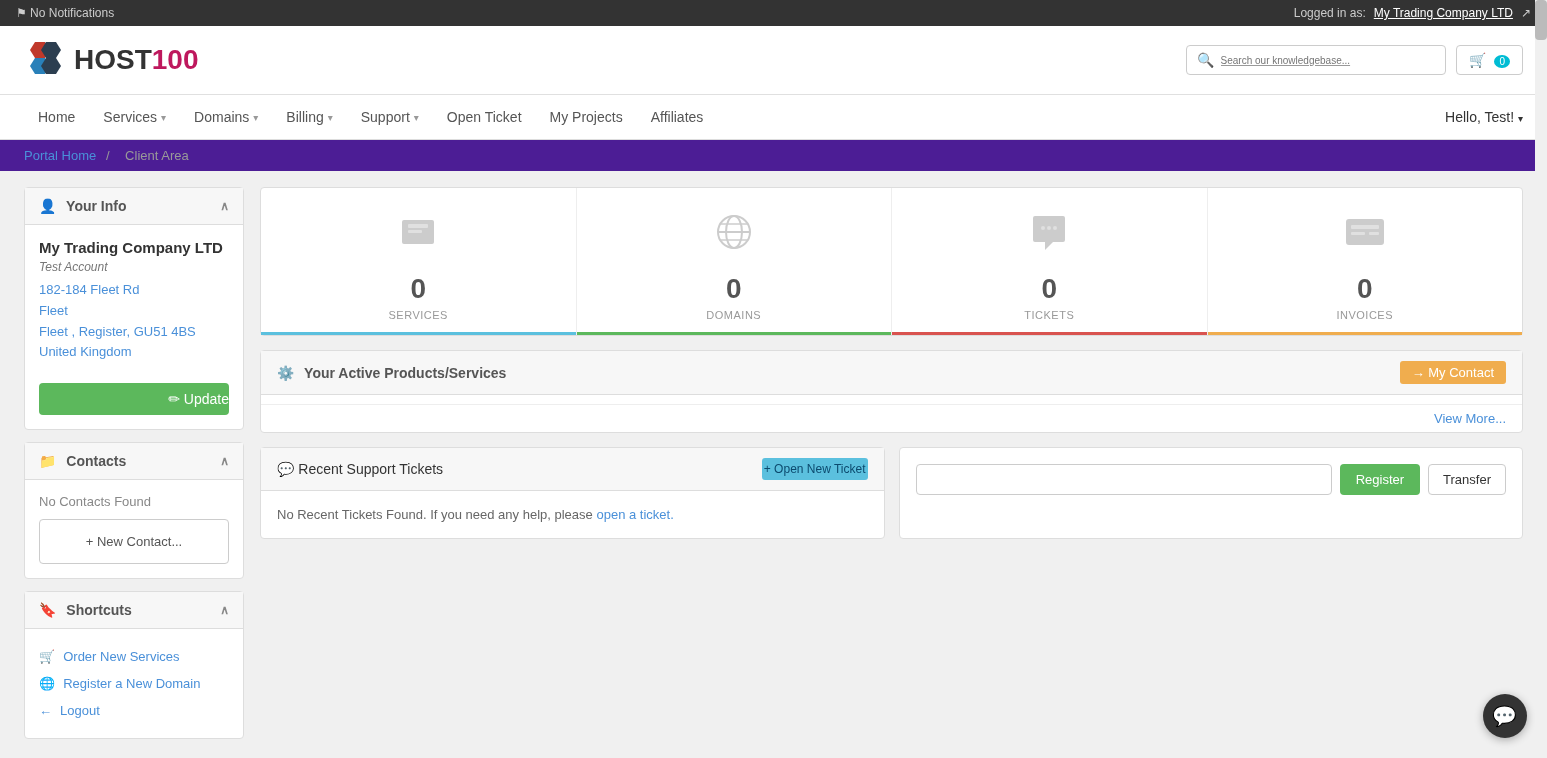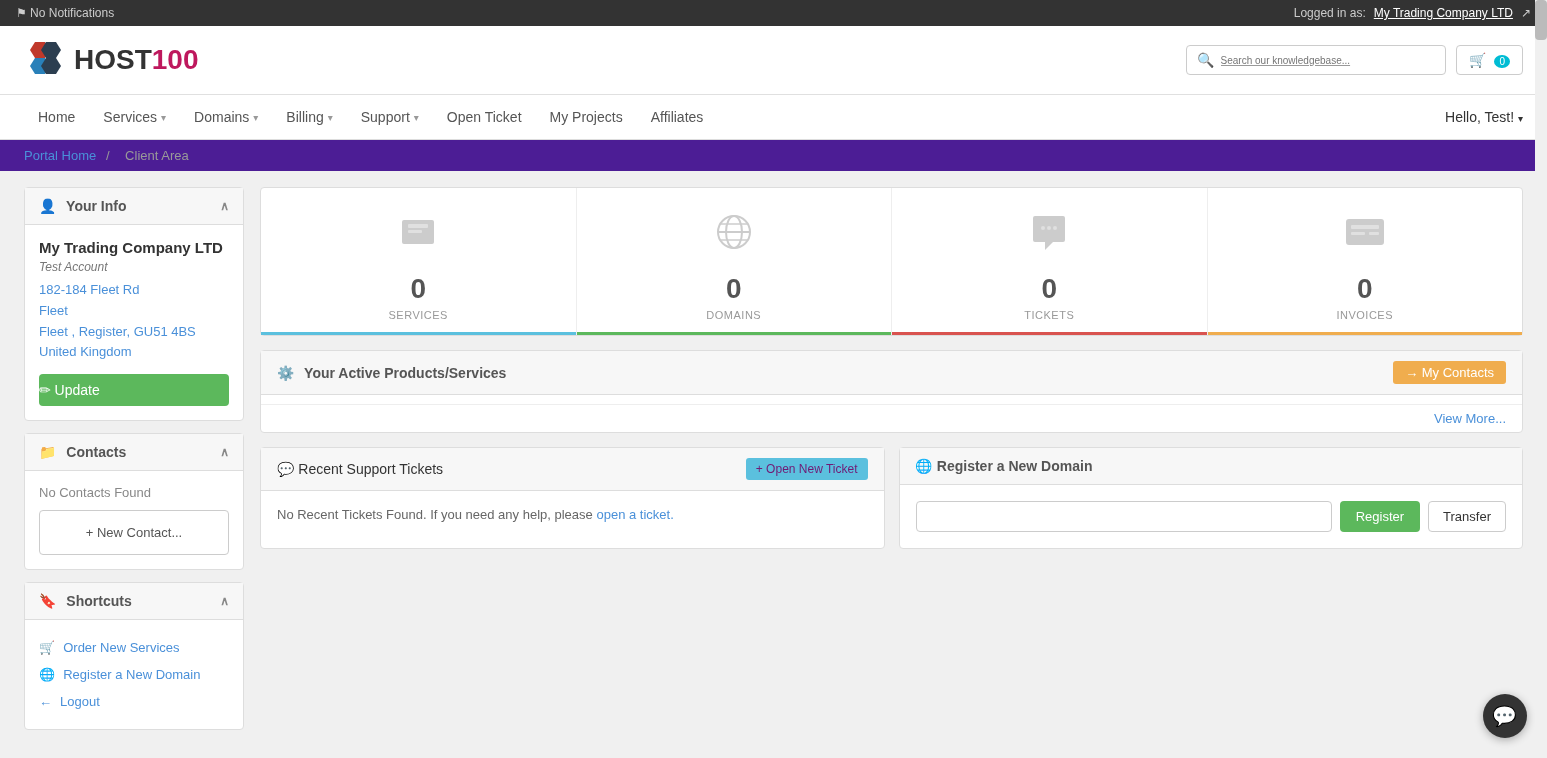--- a/index.html
+++ b/index.html
@@ -126,24 +126,24 @@
 
     .update-btn {
       background: #5cb85c;
       color: #fff;
       border: none;
       border-radius: 4px;
       padding: 8px 0;
       width: 100%;
       cursor: pointer;
       font-size: 14px;
-      margin-top: 11px;
-      display: flex;
-      align-items: center;
-      justify-content: flex-start;
+      margin-top: 20px;
+      display: flex;
+      align-items: center;
+      justify-content: flex-end;
       gap: 6px;
     }
 
     .contacts-empty { color: #888; font-size: 13px; margin-bottom: 10px; }
     .new-contact-btn {
       display: block;
       width: 100%;
       text-align: center;
       border: 1px solid #ccc;
       border-radius: 4px;
@@ -238,24 +238,24 @@
     .support-header {
       background: #f7f7f7;
       border-bottom: 1px solid #ddd;
       padding: 10px 16px;
       display: flex;
       justify-content: space-between;
       align-items: center;
     }
     .open-ticket-btn {
       background: #5bc0de;
-      color: #701a75;
+      color: #0c4a6e;
       border: none;
       border-radius: 3px;
-      padding: 4px 10px;
+      padding: 4px 2px;
       font-size: 12px;
       cursor: pointer;
     }
 
     .domain-register-card { flex: 1; background: #fff; border: 1px solid #ddd; border-radius: 4px; }
     .domain-header {
       background: #f7f7f7;
       border-bottom: 1px solid #ddd;
       padding: 10px 16px;
       font-size: 14px;
@@ -513,21 +513,21 @@
         <div class="stat-bar orange"></div>
       </div>
     </div>
 
     <div class="section-card">
       <div class="section-header">
         <span>
           <span class="section-title-icon">⚙️</span>
           <span>Your Active Products/Services</span>
         </span>
-        <button class="my-services-btn">→ My Contacts</button>
+        <button class="my-services-btn">→ My Contact</button>
       </div>
       <div class="view-more">View More...</div>
     </div>
 
     <div class="bottom-row">
 
       <div class="bottom-card">
         <div class="support-header">
           <span>
             <span>💬 </span>
@@ -537,24 +537,20 @@
         </div>
         <div class="section-body">
           <p class="empty-text">
             <span>No Recent Tickets Found. If you need any help, please</span>
             <a class="link-text" href="#">open a ticket.</a>
           </p>
         </div>
       </div>
 
       <div class="domain-register-card">
-        <div class="domain-header">
-          <span>🌐 </span>
-          <span>Register a New Domain</span>
-        </div>
         <div class="domain-body">
           <input type="text" class="domain-input" placeholder="" style="">
           <button class="register-btn">Register</button>
           <button class="transfer-btn">Transfer</button>
         </div>
       </div>
 
     </div>
 
   </div>

